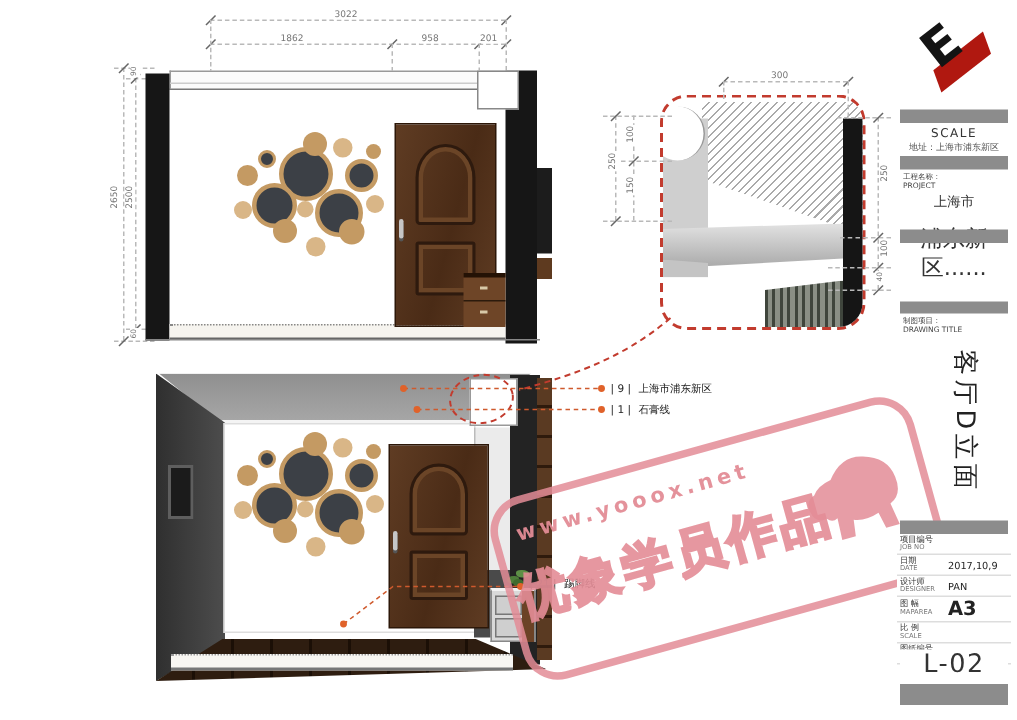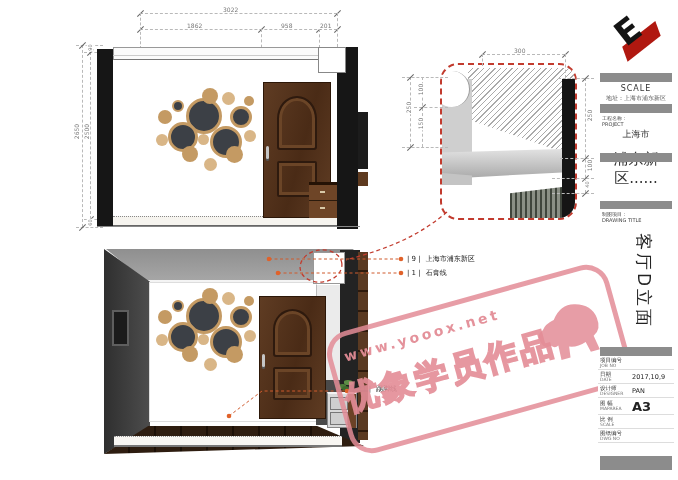--- a/index.html
+++ b/index.html
@@ -312,15 +312,16 @@
       <div class="rv"></div>
     </div>
     <div class="tbrow">
       <div class="rl">
           <span>图纸编号</span>
           <span class="en">DWG NO</span>
         </div>
       <div class="rv"></div>
     </div>
   </div>
+  <div class="tbtx cen" style="top:433px;font-size:17px;letter-spacing:1px;z-index:45;background:#fff">L-02</div>
   <div class="tbbar" style="top:456px;height:14px"></div>
 
 </div>
 
 </body></html>

